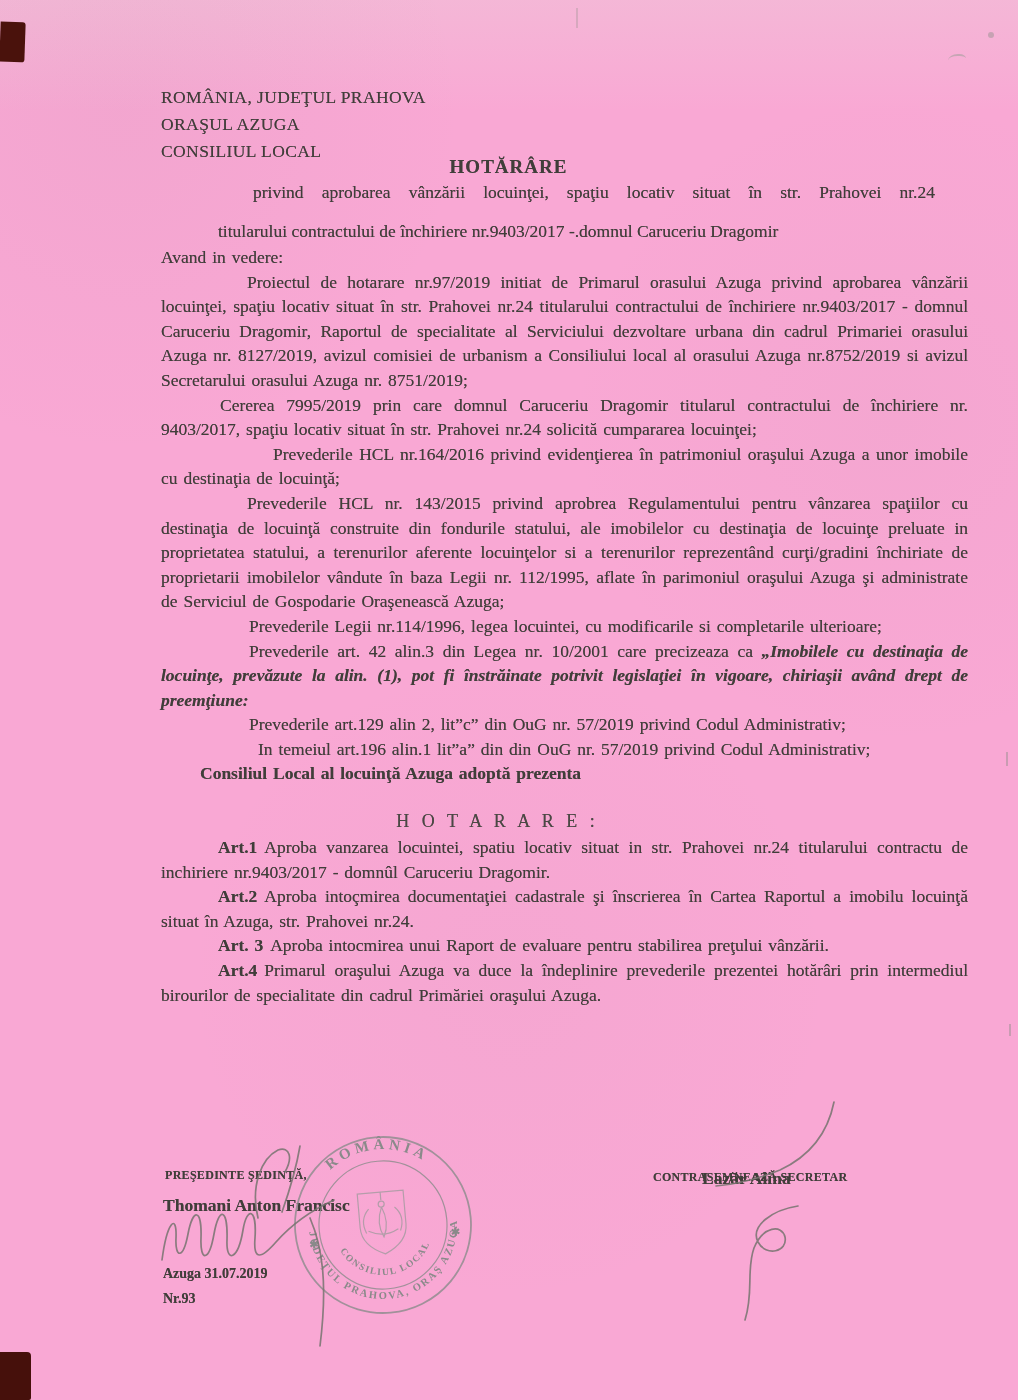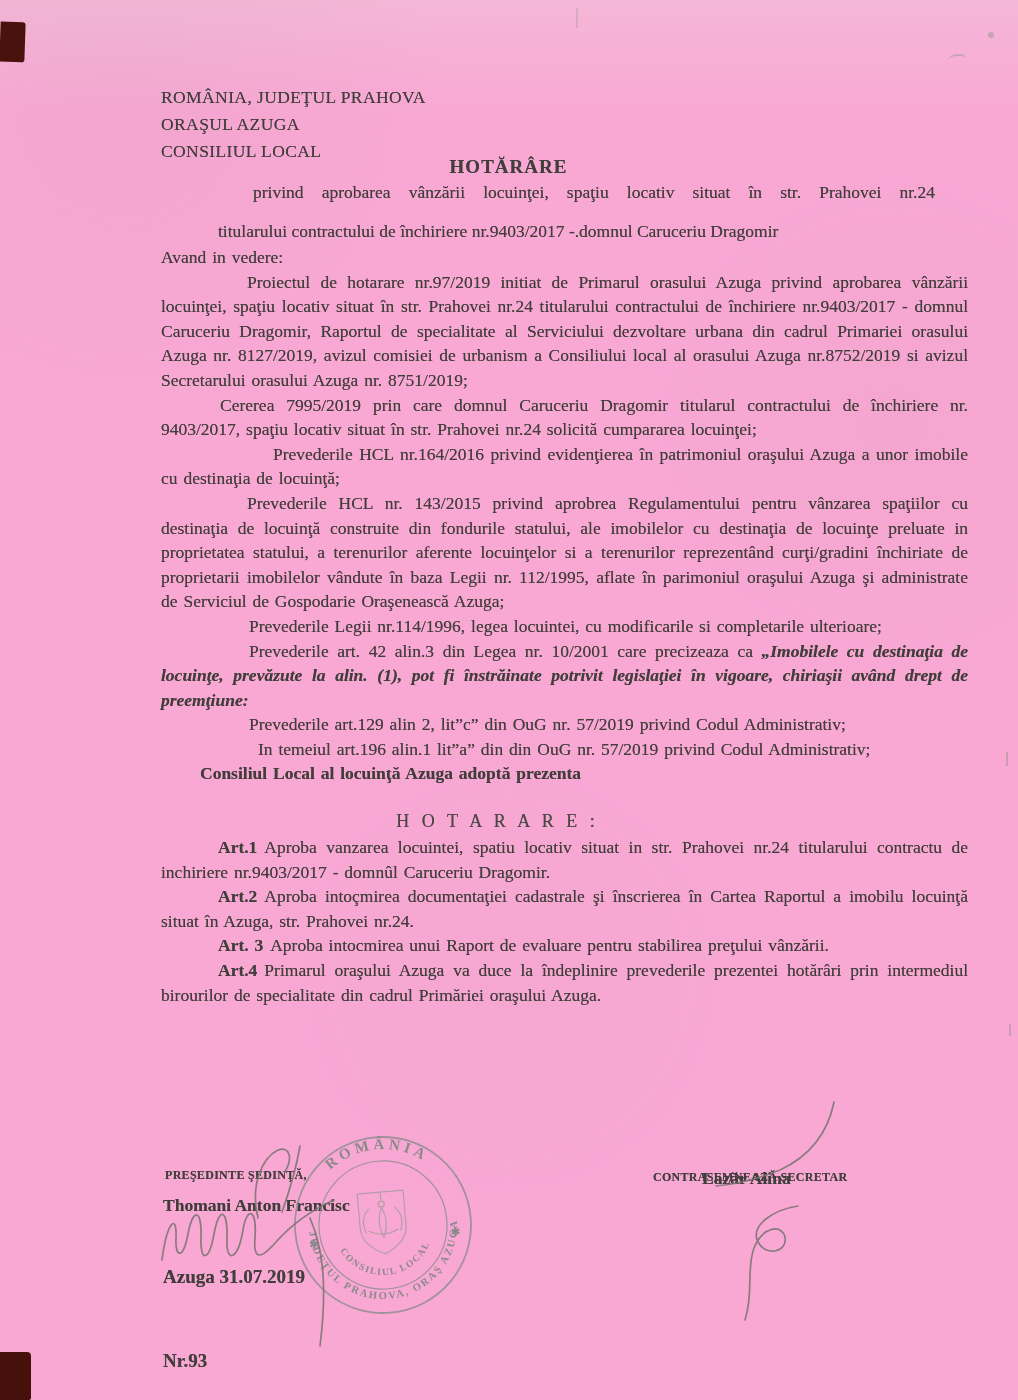--- a/index.html
+++ b/index.html
@@ -42,21 +42,21 @@
   .spaced-heading {
     margin:22px 0 0 0; text-align:center; transform:translateX(-67px);
     font-size:18px; letter-spacing:4px; line-height:27px; color:#4a4844;
   }
   .art { text-indent:57px; }
   .art-label { font-weight:bold; padding-right:7px; }
   .mt24 { margin-top:24px; } .mt20 { margin-top:20px; } .mt16 { margin-top:16px; }
   .abs { position:absolute; margin:0; }
   .f-role  { font-size:12px; font-weight:bold; letter-spacing:.3px; }
   .f-name  { font-size:17.5px; font-weight:bold; }
-  .f-date  { font-size:19px; font-weight:bold; }
+  .f-date  { font-size:14px; font-weight:bold; }
   .sig-svg, .stamp-svg { position:absolute; pointer-events:none; }
   .artifact { position:absolute; pointer-events:none; }
   .blot-tl { left:0; top:22px;   width:25px; height:40px; background:#4a120c; border-radius:0 3px 3px 0; transform:rotate(2deg); }
   .blot-bl { left:0; top:1352px; width:31px; height:48px; background:#46100b; border-radius:0 4px 2px 0; }
   .speck  { background:#8f8d89; opacity:.45; }
   .tick-r1 { left:1006px; top:752px;  width:2px; height:14px; }
   .tick-r2 { left:1009px; top:1024px; width:2px; height:12px; }
   .tick-t  { left:576px;  top:8px;    width:2px; height:20px; opacity:.3; }
   .squig-t { left:948px; top:54px; width:18px; height:10px; background:none; border-top:2px solid #a09e9a; border-radius:60% 40% 50% 50%; opacity:.55; }
   .dots-t  { left:988px; top:32px; width:6px; height:6px; border-radius:50%; }
@@ -101,21 +101,21 @@
 
     <p class="body art mt24 txt"><span class="art-label">Art.1</span><span>Aproba vanzarea locuintei, spatiu locativ situat in  str. Prahovei nr.24 titularului contractu de inchiriere  nr.9403/2017  -  domnûl Caruceriu Dragomir.</span></p>
     <p class="body art mt20 txt"><span class="art-label">Art.2</span><span>Aproba intoçmirea documentaţiei cadastrale şi înscrierea în Cartea Raportul a imobilu locuinţă situat în Azuga, str. Prahovei nr.24.</span></p>
     <p class="body art mt16 txt"><span class="art-label">Art. 3</span><span>Aproba intocmirea unui Raport de evaluare pentru stabilirea preţului vânzării.</span></p>
     <p class="body art mt16 txt"><span class="art-label">Art.4</span><span>Primarul oraşului Azuga va duce la îndeplinire prevederile prezentei hotărâri prin intermediul birourilor de specialitate din cadrul Primăriei oraşului Azuga.</span></p>
   </div>
 
   <p class="abs f-role txt" style="left:165px; top:1168px;">PREŞEDINTE ŞEDINŢĂ,</p>
   <p class="abs f-name txt" style="left:163px; top:1195px;">Thomani Anton Francisc</p>
   <p class="abs f-date txt" style="left:163px; top:1266px;">Azuga 31.07.2019</p>
-  <p class="abs f-date txt" style="left:163px; top:1350px;">Nr.93</p>
+  <p class="abs f-date txt" style="left:163px; top:1291px;">Nr.93</p>
 
   <p class="abs f-role txt" style="left:653px; top:1170px;">CONTRASEMNEAZĂ  SECRETAR</p>
   <p class="abs f-name txt" style="left:702px; top:1168px;">Lazăr Alina</p>
 
   <svg class="stamp-svg" style="left:288px; top:1130px;" width="190" height="190" viewBox="0 0 190 190">
     <g transform="rotate(-5 95 95)" fill="none" stroke="#8c8c8c" stroke-width="1.8" opacity="0.8">
       <circle cx="95" cy="95" r="88"></circle>
       <circle cx="95" cy="95" r="64" stroke-width="1.2"></circle>
       <g stroke="#9a9a9a" stroke-width="1.2" opacity="0.9">
         <path d="M 72 62 h 46 v 34 q 0 18 -23 28 q -23 -10 -23 -28 z"></path>

